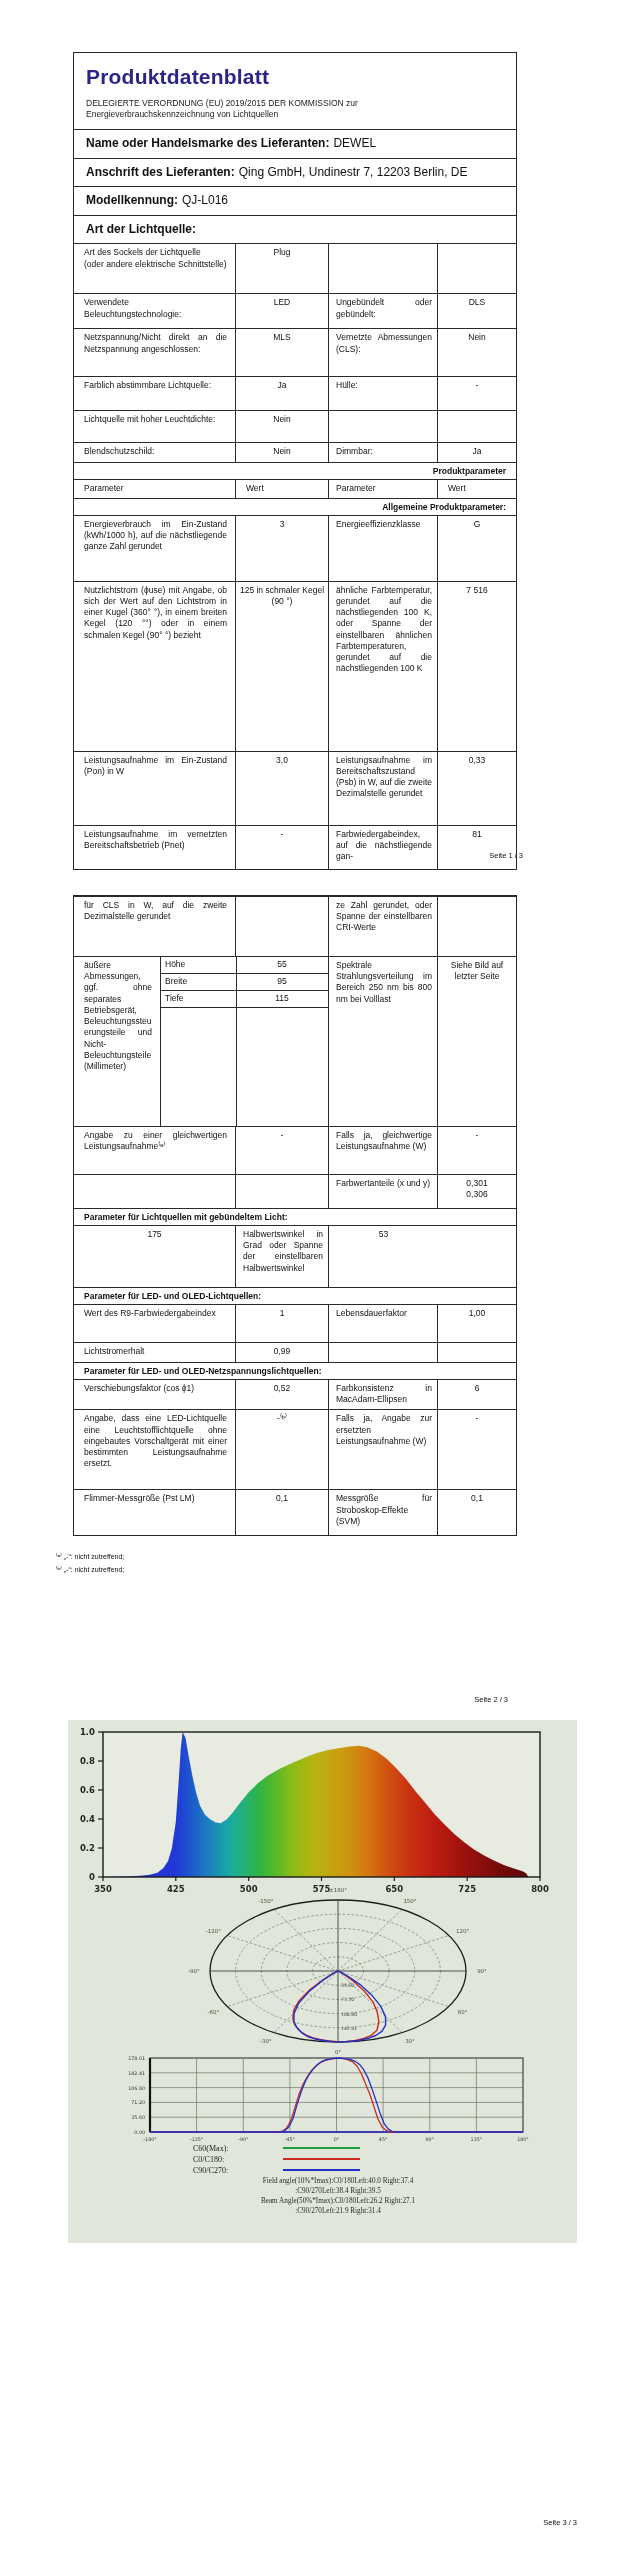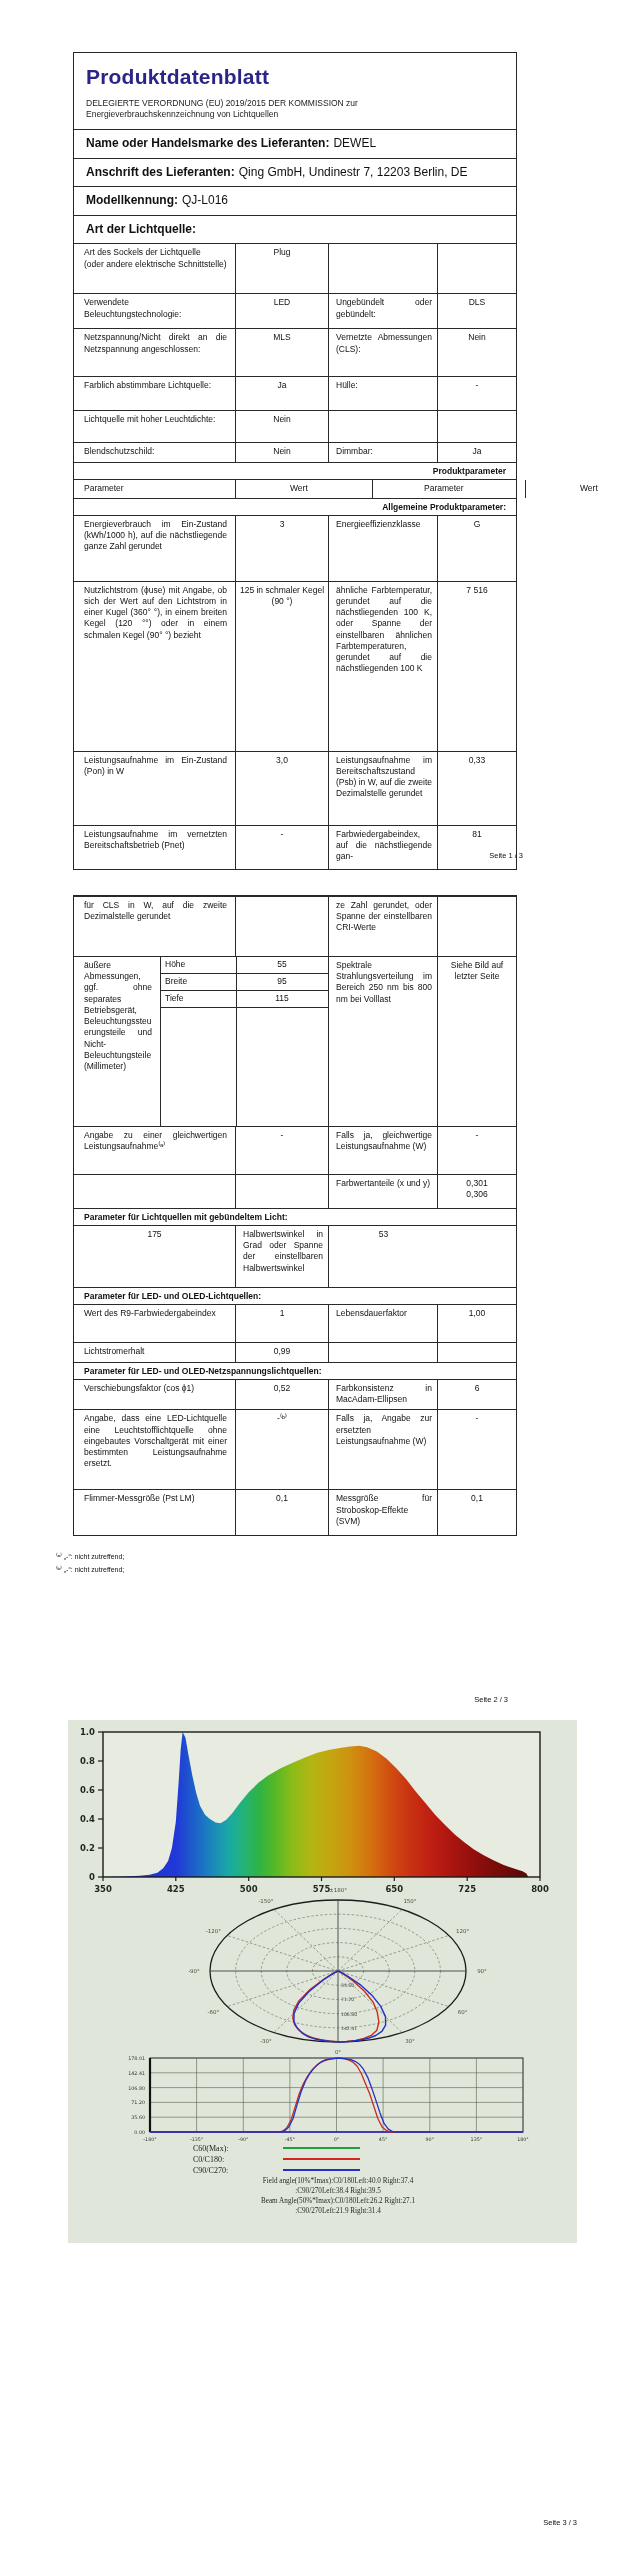--- a/index.html
+++ b/index.html
@@ -86,21 +86,21 @@
           <div class="tc lab c2"></div>
           <div class="tc val c3"></div>
         </div>
         <div class="trow" style="min-height: 17px;">
           <div class="tc lab c0">Blendschutzschild:</div>
           <div class="tc val c1">Nein</div>
           <div class="tc lab c2">Dimmbar:</div>
           <div class="tc val c3">Ja</div>
         </div>
         <div class="trow section center">Produktparameter</div>
-        <div class="trow hdr" style="min-height: 18px; gap: 44px;">
+        <div class="trow hdr" style="min-height: 18px;">
           <div class="tc lab c0">Parameter</div>
           <div class="tc val c1">Wert</div>
           <div class="tc lab c2">Parameter</div>
           <div class="tc val c3">Wert</div>
         </div>
         <div class="trow section center">Allgemeine Produktparameter:</div>
         <div class="trow" style="min-height: 66px;">
           <div class="tc lab c0">Energieverbrauch im Ein-Zustand (kWh/1000 h), auf die nächstliegende ganze Zahl gerundet</div>
           <div class="tc val c1">3</div>
           <div class="tc lab c2">Energieeffizienzklasse</div>

